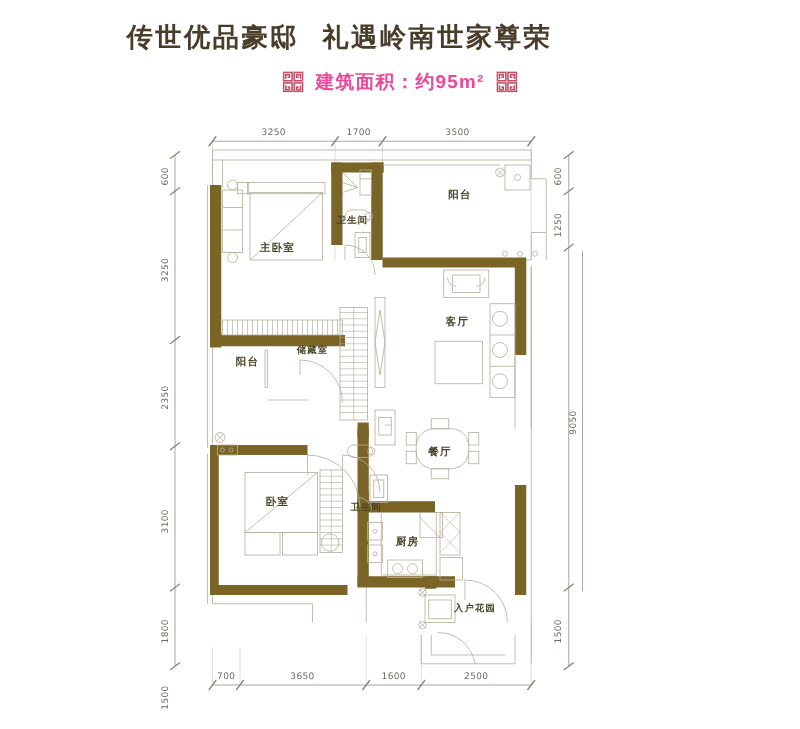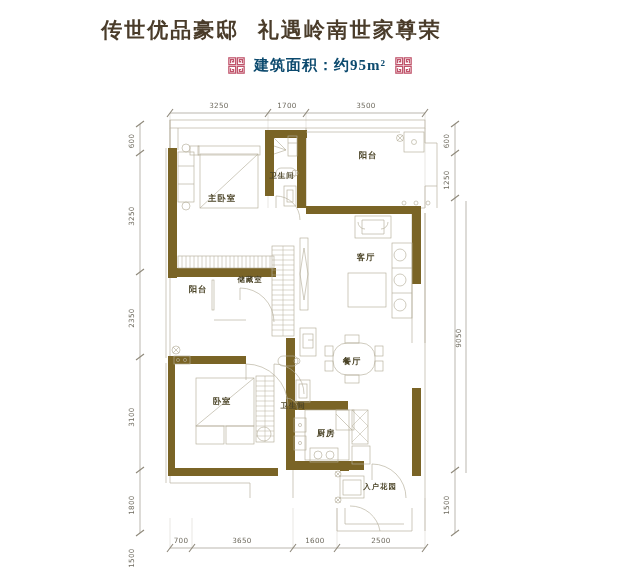--- a/index.html
+++ b/index.html
@@ -13,22 +13,22 @@
     position:absolute;left:0;top:16px;width:543px;text-align:center;
     font-family:"DejaVu Serif","Liberation Serif",serif;
     font-size:21px;font-weight:700;letter-spacing:2px;color:#4a3c2a;
     white-space:pre;
   }
   #subtitle-row{
     position:absolute;left:0;top:52px;width:640px;height:26px;
     display:flex;align-items:center;justify-content:center;gap:9px;
   }
   #subtitle{
-    font-family:Liberation Serif, serif;
-    font-size:15px;font-weight:700;color:#0c4a6e;letter-spacing:1px;
+    font-family:Liberation Sans, sans-serif;
+    font-size:15px;font-weight:700;color:#ec4899;letter-spacing:1px;
     white-space:pre;
   }
   .ornament{width:17px;height:17px;flex:0 0 auto;display:block;}
   
   #plan{position:absolute;left:0;top:88px;width:576px;height:495px;}
   #plansvg{display:block;width:640px;height:495px;}
   .dimtxt{
     font-family:"DejaVu Sans","Liberation Sans",sans-serif;
     font-size:7.2px;fill:#6e6a5e;letter-spacing:.3px;
   }

